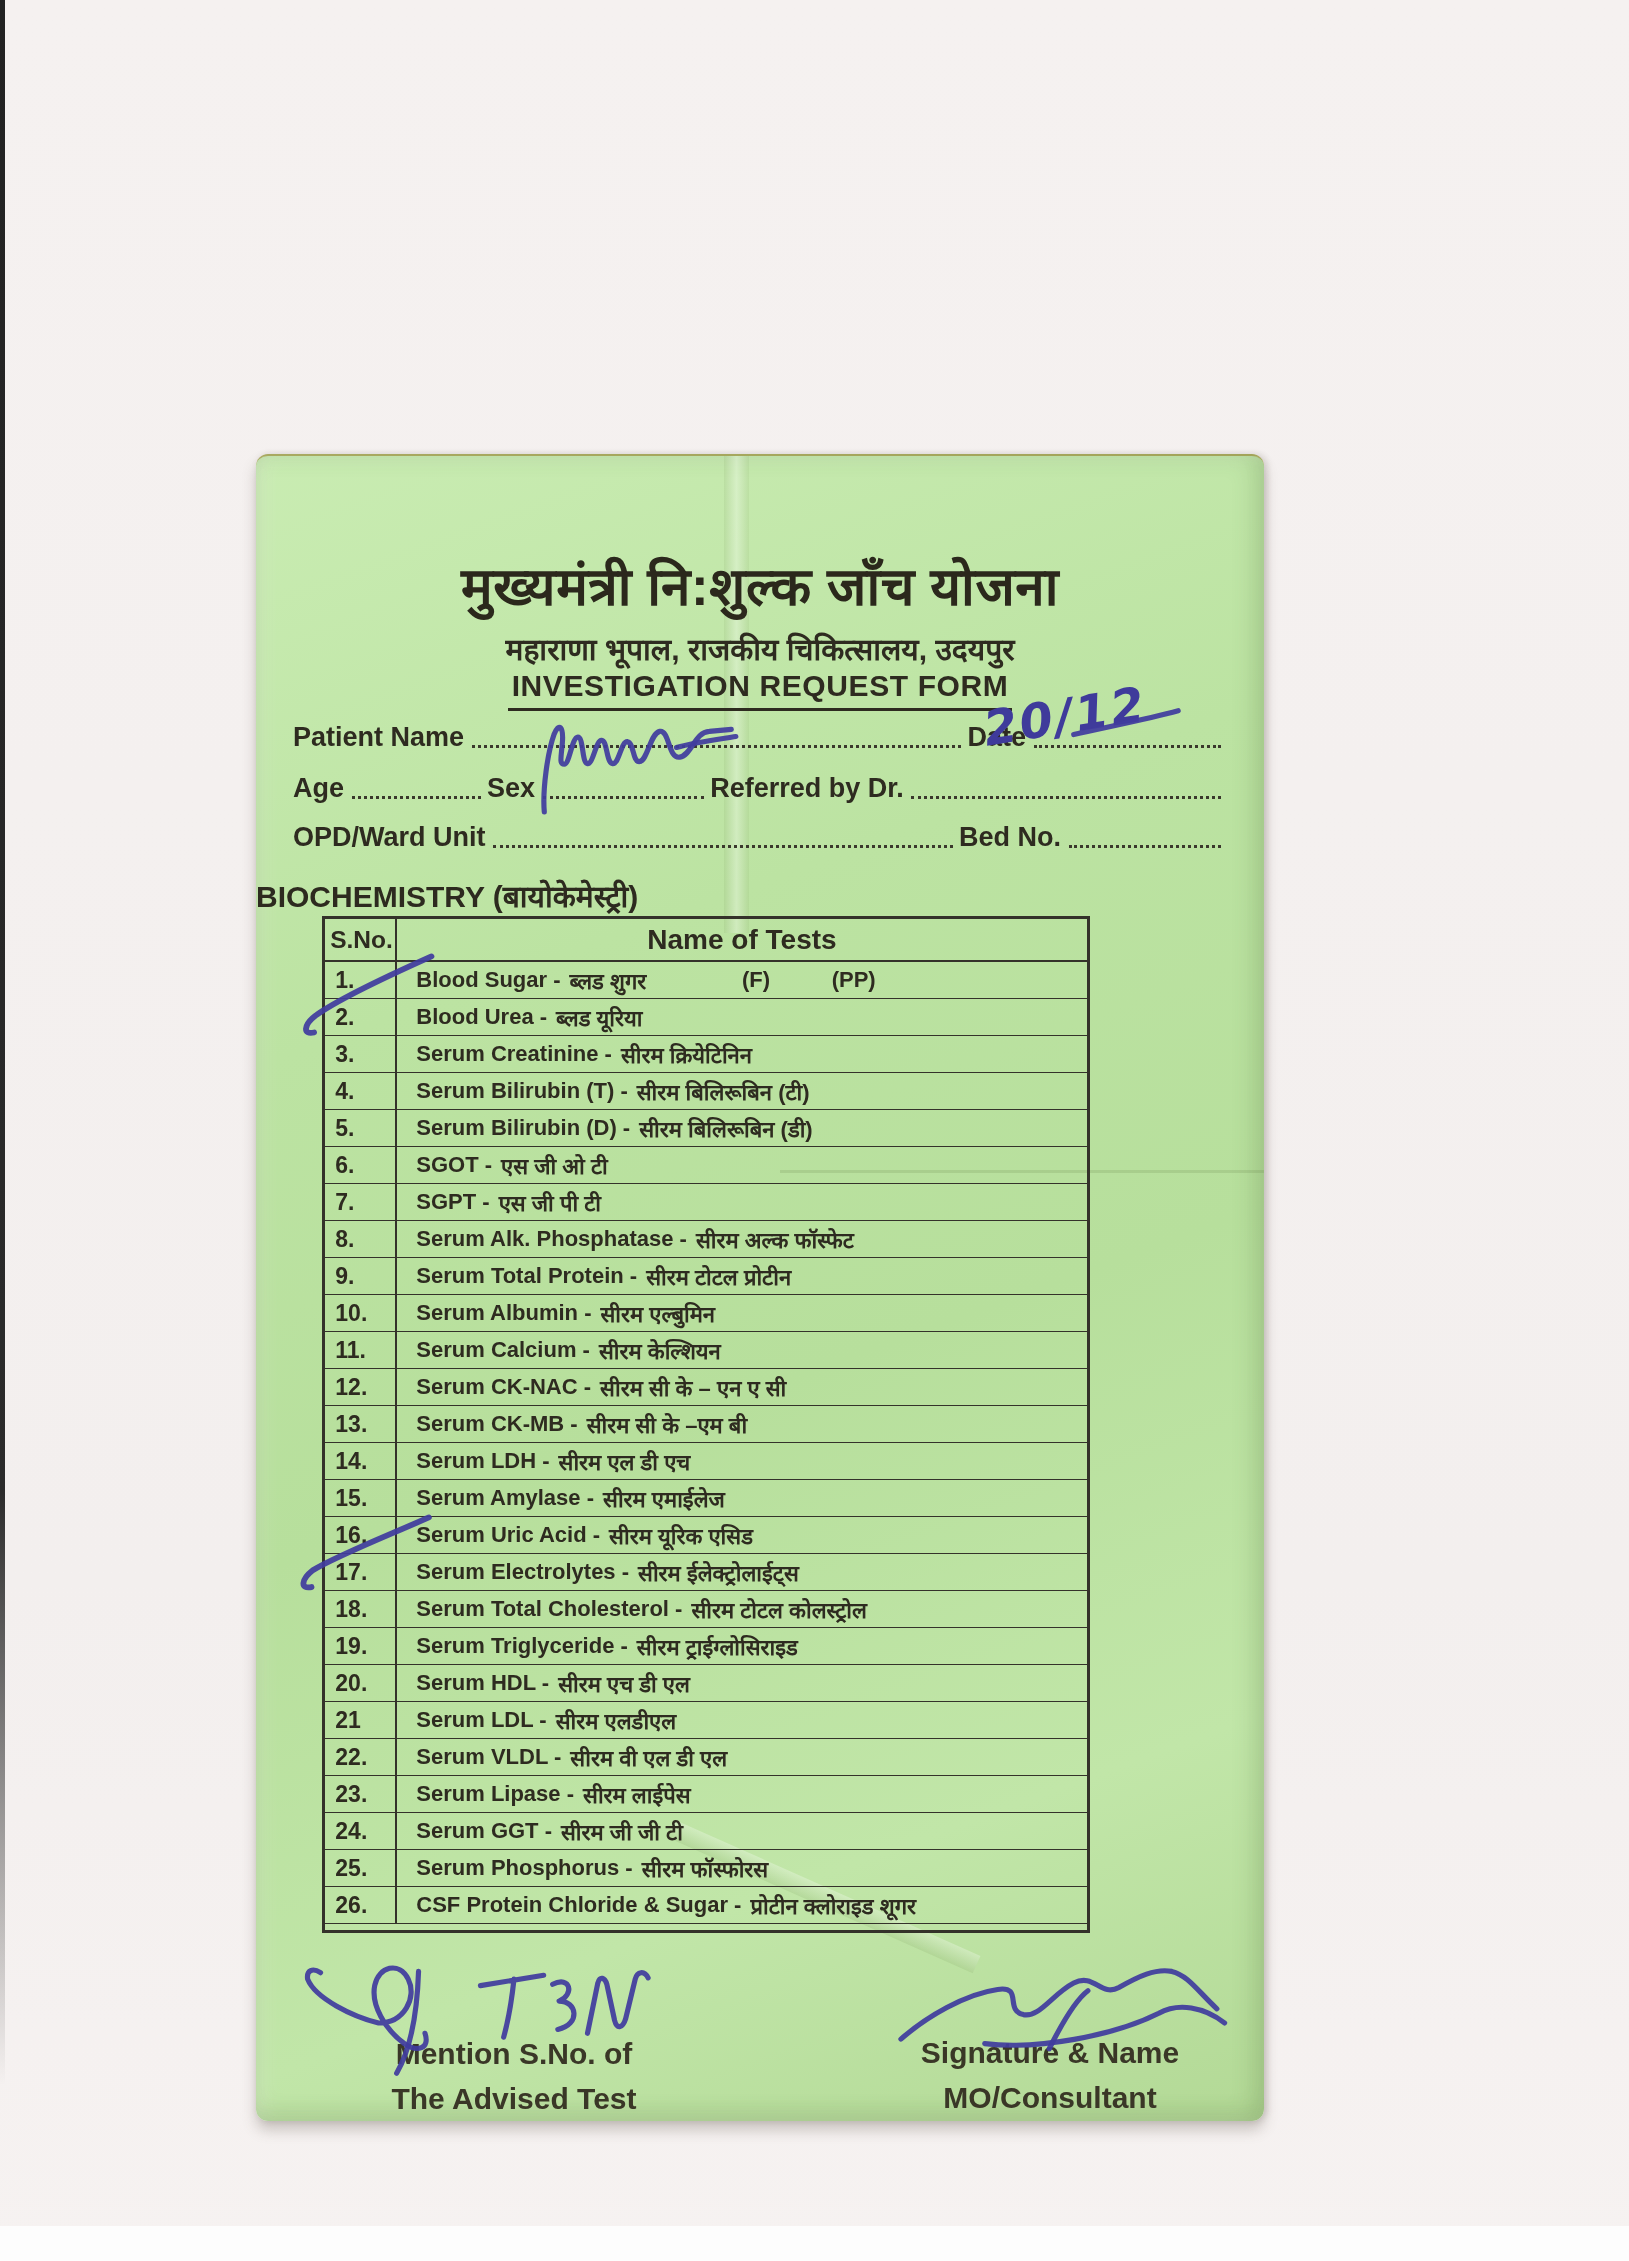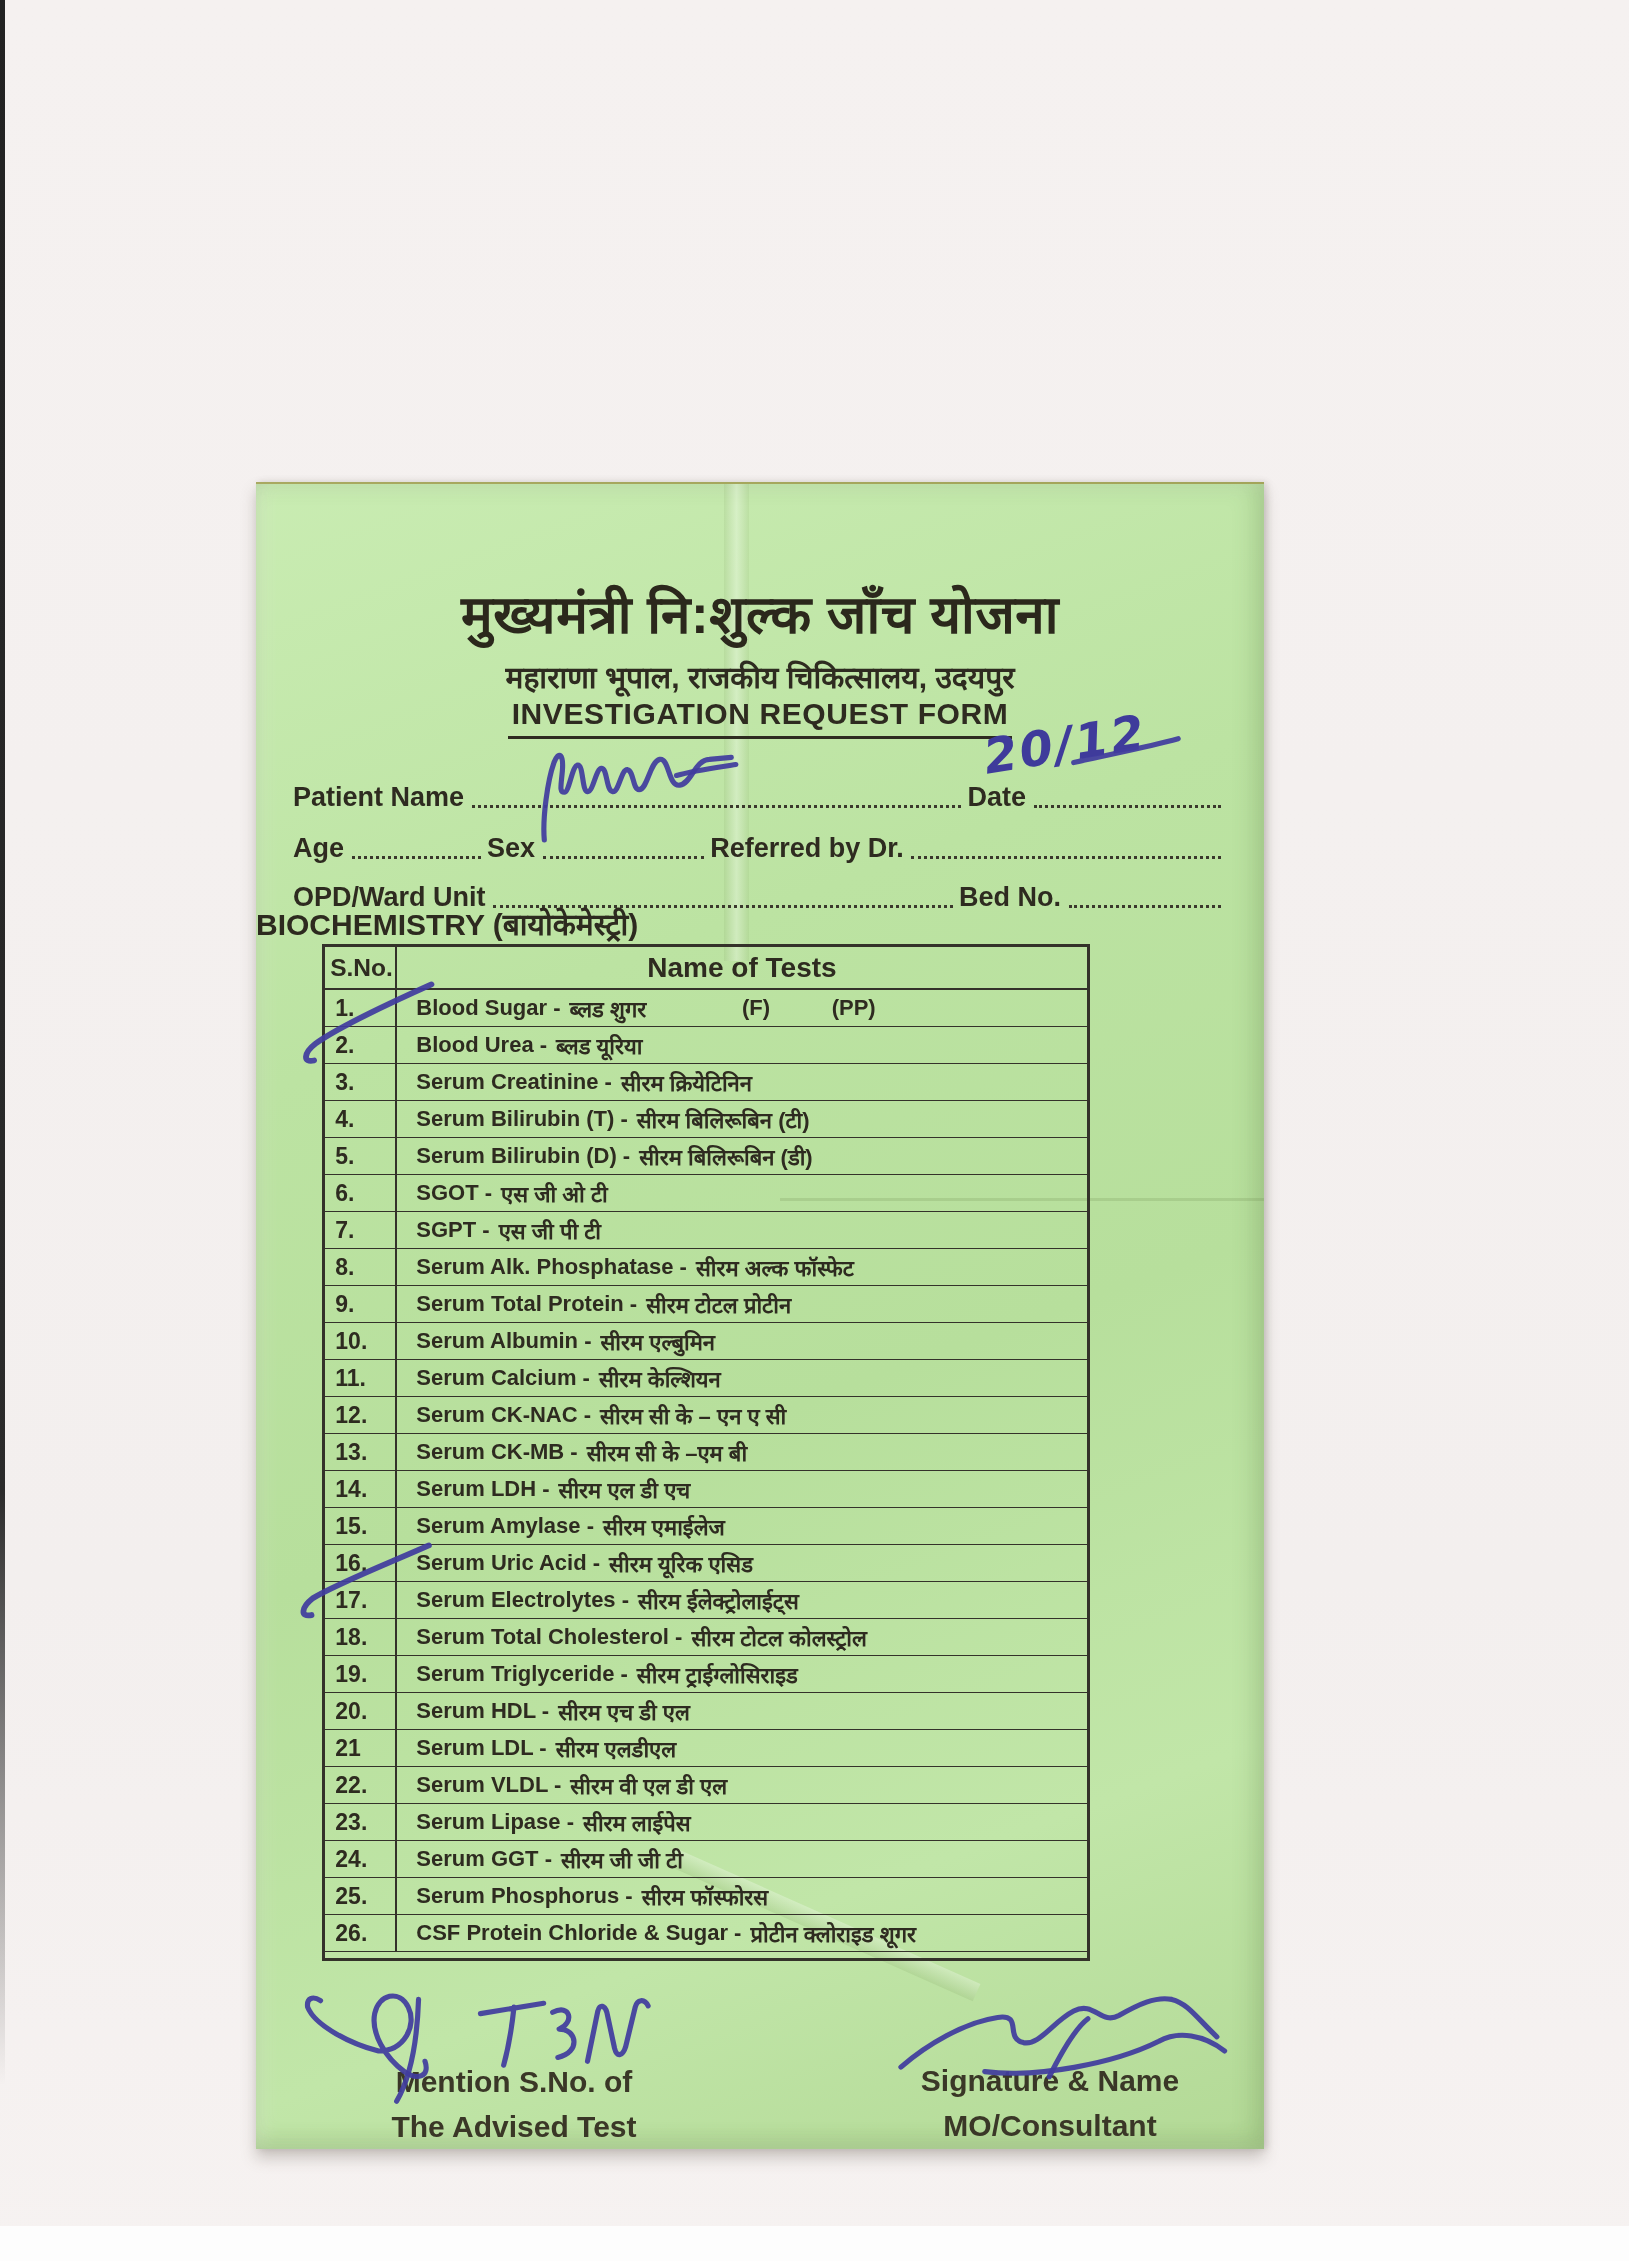--- a/index.html
+++ b/index.html
@@ -3,41 +3,41 @@
 <meta charset="utf-8">
 <style>
   html,body{margin:0;padding:0;width:1630px;height:2261px;overflow:hidden;
     font-family:"Liberation Sans",sans-serif;background:#f4f0ee;}
   .scan{position:absolute;inset:0;background:linear-gradient(180deg,#f5f1f0 0%,#f3efee 70%,#f6f2f1 100%);}
   .scanner-edge{position:absolute;left:0;top:0;width:5.2px;height:2128px;
     background:linear-gradient(180deg,#222 0%,#2b2b2b 70%,rgba(70,70,70,0) 98%);}
   .scan-bottom{position:absolute;left:0;top:2226px;width:1630px;height:35px;background:#fdfdfd;}
 
   
-  .paper{position:absolute;left:256px;top:482px;width:1008px;height:1665px;
+  .paper{position:absolute;left:256px;top:454px;width:1008px;height:1665px;
     background:linear-gradient(160deg,#c9ecb2 0%,#bce3a2 30%,#b7df9c 55%,#c1e6a8 80%,#b3d996 100%);
     border-top:2.6px solid rgba(150,120,40,.55);
     box-shadow:0 9px 14px rgba(90,80,70,.28), 2.6px 0 6.4px rgba(90,80,70,.18),
       inset -11.6px 0 22px rgba(70,100,45,.15), inset 0 -10.3px 19.3px rgba(70,100,45,.12),
-      inset 7.7px 0 17px rgba(255,255,255,.22);}
+      inset 7.7px 0 17px rgba(255,255,255,.22);border-radius:12px;}
   .crease-v{position:absolute;left:468px;top:0;width:24.5px;height:477px;
     background:linear-gradient(90deg,rgba(95,125,60,.10),rgba(255,255,255,.30) 50%,rgba(95,125,60,.09));}
   .crease-h{position:absolute;left:52%;top:714px;width:48%;height:2.6px;background:rgba(85,110,55,.16);}
   .crease-d{position:absolute;left:400px;top:1431px;width:335px;height:19.3px;transform:rotate(24deg);
     background:linear-gradient(180deg,rgba(255,255,255,.28),rgba(95,125,60,.12));}
   .hdr-title{position:absolute;left:0;top:92px;width:100%;text-align:center;
     font-size:53px;font-weight:700;letter-spacing:0.6px;color:#2b281c;}
   .hdr-sub{position:absolute;left:0;top:172px;width:100%;text-align:center;
     font-size:30px;font-weight:700;color:#2e2b20;}
   .hdr-form{position:absolute;left:0;top:213px;width:100%;text-align:center;}
   .hdr-form span{display:inline-block;font-size:30px;font-weight:700;letter-spacing:0.6px;
     color:#2e2b20;border-bottom:3.2px solid #2e2b20;padding:0 3.9px 5.2px 3.9px;}
 
   
-  .fline{position:absolute;left:37px;right:37px;display:flex;align-items:flex-end;height:37px;margin-top:32px;}
+  .fline{position:absolute;left:37px;right:37px;display:flex;align-items:flex-end;height:37px;}
   .fl1{top:258px;} .fl2{top:309px;} .fl3{top:358px;}
   .flabel{font-size:27px;font-weight:700;color:#2e2b20;white-space:nowrap;line-height:1;}
   .dots{border-bottom:3.9px dotted #3a382c;margin:0 6.4px 2.6px 7.7px;height:6.4px;}
   .grow{flex:1 1 auto;}
   .w290{flex:0 0 187px;} .w200{flex:0 0 129px;} .w250{flex:0 0 161px;} .w235{flex:0 0 152px;}
 
   .biochem{position:absolute;left:0;top:419px;width:100%;
     font-size:30px;font-weight:700;color:#2d2a1f;}
 
   

